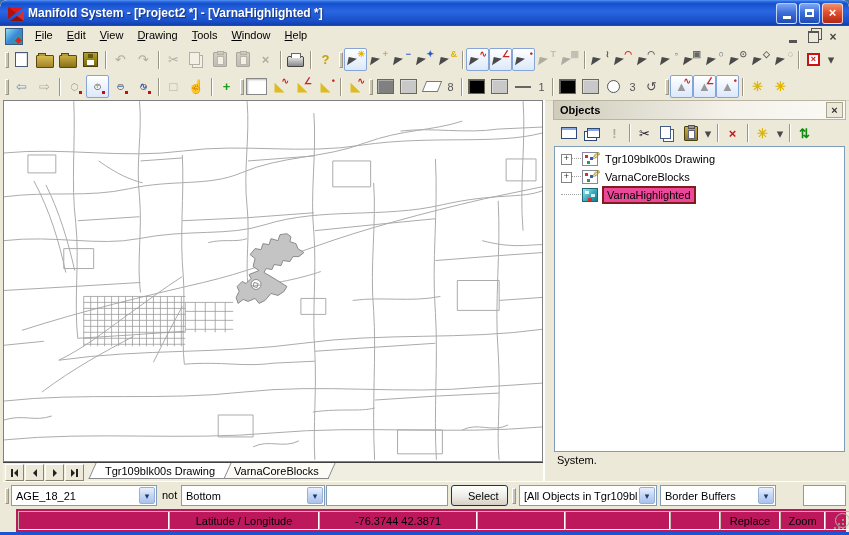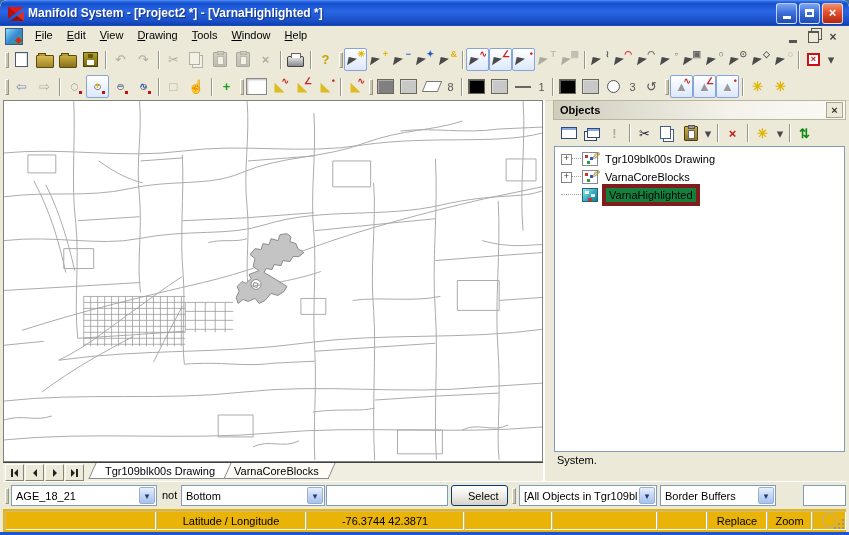--- a/index.html
+++ b/index.html
@@ -123,42 +123,42 @@
   .dots.long{width:20px;margin-left:4px;}
   .ticon{width:16px;height:14px;position:relative;margin:0 4px 0 1px;flex:0 0 auto;}
   .ticon.drawing{background:#fff;border:1px solid #889;box-sizing:border-box;}
   .ticon.drawing::before{content:"";position:absolute;left:2px;top:2px;width:3px;height:3px;background:#d03030;
      box-shadow:5px 2px 0 #3858c8,2px 6px 0 #28a048;}
   .ticon.drawing::after{content:"✎";position:absolute;right:-3px;top:-4px;font-size:11px;color:#a08818;transform:rotate(90deg);}
   .ticon.map{background:linear-gradient(135deg,#9fe8ec 0%,#38a8b8 55%,#187888 100%);border:1px solid #1c6878;box-sizing:border-box;}
   .ticon.map::before{content:"";position:absolute;left:2px;top:2px;width:4px;height:3px;background:#e8fcff;
      box-shadow:6px 3px 0 #c8f4f8,3px 7px 0 #d03030;}
   .tlabelrow{padding:1px 3px;white-space:nowrap;}
-  .trow.sel .tlabelrow{background:#15803d;border:4px solid #7f1d1d;}
+  .trow.sel .tlabelrow{background:#ec4899;border:2px solid #7f1d1d;}
   .pane-footer{padding:2px 4px 0 4px;}
   .pane-footer .frow{display:flex;justify-content:space-between;height:15px;}
   
   .querybar{position:absolute;left:3px;right:3px;top:481px;height:28px;background:#ece9d8;
      border-top:1px solid #fff;}
   .querybar .grip{position:absolute;left:0;top:3px;}
   .combo{position:absolute;top:3px;height:21px;background:#fff;border:1px solid #7f9db9;
      box-sizing:border-box;display:flex;align-items:center;padding:0 18px 0 4px;}
   .combo .cval{white-space:nowrap;overflow:hidden;flex:1;}
   .carw{position:absolute;right:1px;top:1px;bottom:1px;width:16px;border:1px solid #98b0d8;border-radius:2px;
      background:linear-gradient(180deg,#e9f0fc,#c4d6f4 50%,#a8c2ec);display:flex;align-items:center;
      justify-content:center;color:#1c3a78;font-size:9px;box-sizing:border-box;}
   .qlabel{position:absolute;top:7px;}
   .qinput{position:absolute;top:3px;height:21px;background:#fff;border:1px solid #7f9db9;box-sizing:border-box;
      font-family:"Liberation Sans",sans-serif;font-size:11px;padding:0 3px;}
   .xpbtn{position:absolute;top:3px;height:21px;border:1px solid #003c74;border-radius:3px;
      background:linear-gradient(180deg,#ffffff,#ecebe5 55%,#d8d0c4);font-family:"Liberation Sans",sans-serif;
      font-size:11px;padding:0 8px;}
   .qfield{position:absolute;top:3px;height:21px;background:#fff;border:1px solid #7f9db9;box-sizing:border-box;}
   
-  .statusbar{position:absolute;left:3px;right:3px;top:509px;height:23px;background:#eab308;}
+  .statusbar{position:absolute;left:16px;right:3px;top:509px;height:23px;background:#be185d;}
   .spanel{position:absolute;top:2px;height:19px;box-shadow:inset 1px 1px 0 #c0bcac,inset -1px -1px 0 #fff;
      display:flex;align-items:center;justify-content:center;white-space:nowrap;box-sizing:border-box;}
   .scircle{width:13px;height:13px;border:1px solid #b4b0a0;border-radius:50%;}
   .sizegrip{position:absolute;right:1px;bottom:2px;width:12px;height:12px;}
   .sizegrip::before{content:"";position:absolute;right:1px;bottom:1px;width:2px;height:2px;background:#9a9684;
      box-shadow:-4px 0 0 #9a9684,0 -4px 0 #9a9684,-8px 0 0 #9a9684,0 -8px 0 #9a9684,-4px -4px 0 #9a9684;}
 </style>
 </head>
 <body>
 

